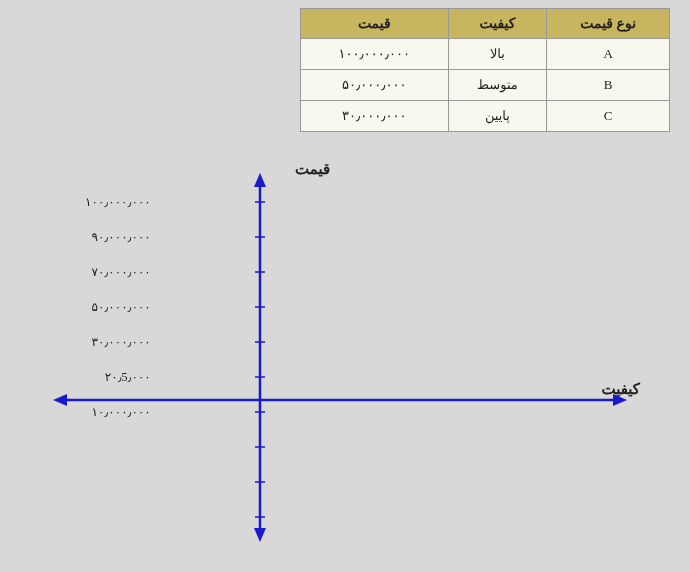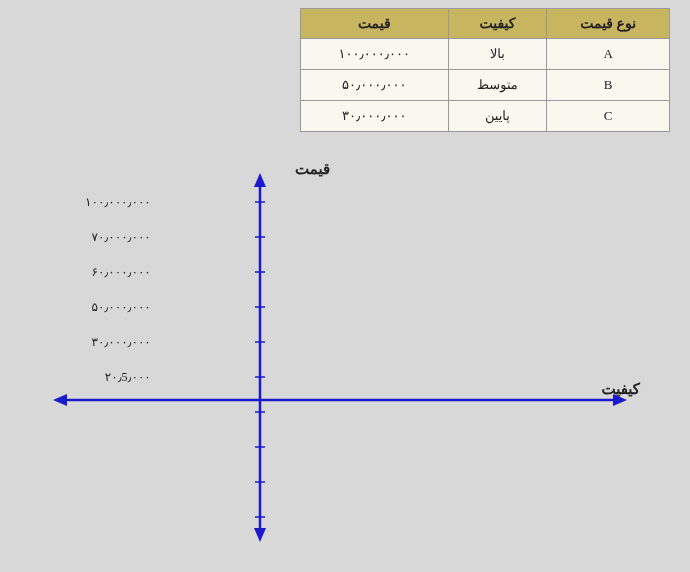--- a/index.html
+++ b/index.html
@@ -134,25 +134,26 @@
 </div>
 
 <div class="chart-area">
 
   <div class="y-axis-label">قیمت</div>
 
   <div class="x-axis-label">کیفیت</div>
 
   <div class="y-labels">
     <div class="y-label">۱۰۰٫۰۰۰٫۰۰۰</div>
+    <div class="y-label">۹۰٫۰۰۰٫۰۰۰</div>
     <div class="y-label">۷۰٫۰۰۰٫۰۰۰</div>
-    <div class="y-label">۶۰٫۰۰۰٫۰۰۰</div>
     <div class="y-label">۵۰٫۰۰۰٫۰۰۰</div>
     <div class="y-label">۳۰٫۰۰۰٫۰۰۰</div>
     <div class="y-label">۲۰٫5٫۰۰۰</div>
+    <div class="y-label">۱۰٫۰۰۰٫۰۰۰</div>
   </div>
 
   <svg class="chart-svg" viewBox="0 0 620 390" xmlns="http://www.w3.org/2000/svg">
 
     <line x1="230" y1="380" x2="230" y2="25" stroke="#1a1acc" stroke-width="2.5"></line>
 
     <polygon points="230,18 224,32 236,32" fill="#1a1acc"></polygon>
 
     <polygon points="230,387 224,373 236,373" fill="#1a1acc"></polygon>
 

